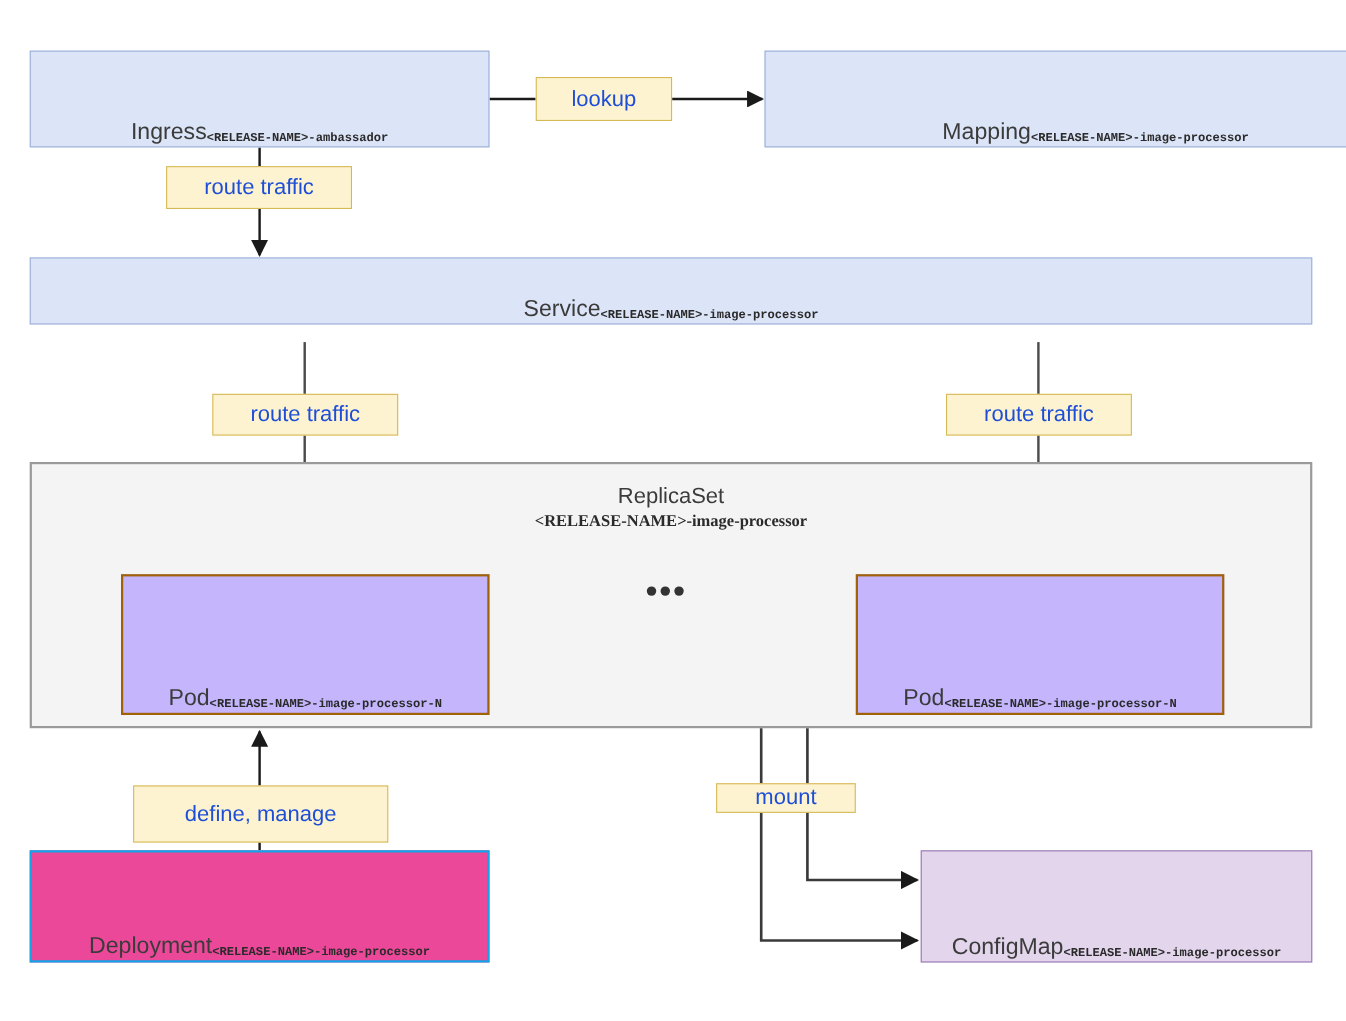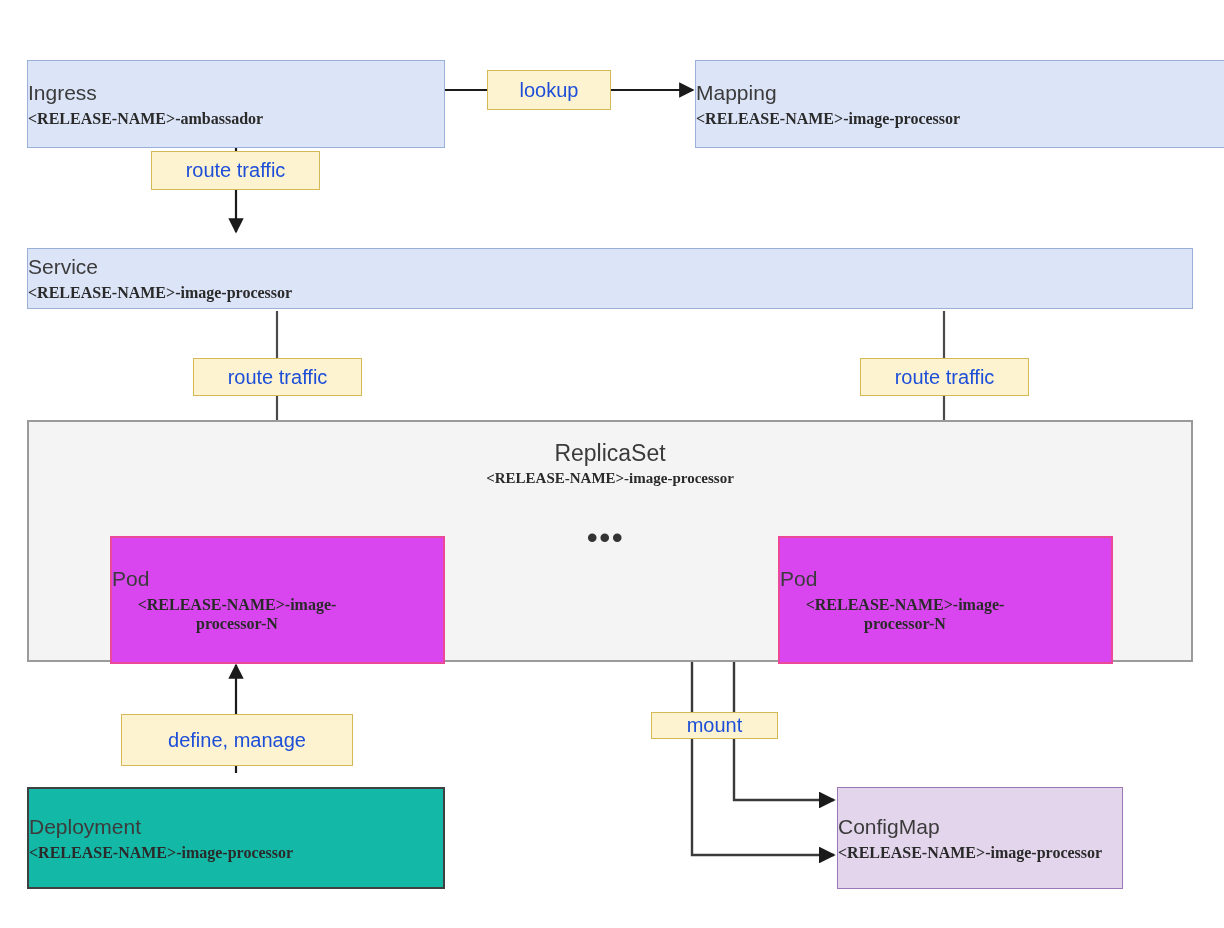--- a/index.html
+++ b/index.html
@@ -23,70 +23,69 @@
     left: 0;
     top: 0;
     width: 1224px;
     height: 928px;
     pointer-events: none;
   }
   .node {
     position: absolute;
     box-sizing: border-box;
     display: flex;
-    flex-direction: column;
-    align-items: flex-start;
+    flex-direction: row;
+    align-items: flex-end;
     justify-content: center;
     text-align: center;
     line-height: 1.22;
-    margin-top: 14px;
   }
   .node .title {
     font-size: 21px;
     color: #3b3b3b;
     font-weight: 400;
   }
   .node .sub {
-    font-size: 16px;
+    font-size: 11px;
     color: #2a2a2a;
-    font-family: Liberation Serif, serif;
+    font-family: Liberation Mono, monospace;
     font-weight: 700;
     margin-top: 3px;
   }
   .n-blue {
     background: #dce4f7;
     border: 1px solid #9bb0d8;
   }
   .n-orange {
-    background: #d946ef;
-    border: 2px solid #ec4899;
+    background: #c4b5fd;
+    border: 2px solid #a16207;
   }
   .n-purple {
     background: #e2d5ec;
     border: 1px solid #9a77b5;
   }
   .n-grey {
-    background: #14b8a6;
-    border: 2px solid #404040;
+    background: #ec4899;
+    border: 2px solid #0ea5e9;
   }
   .group {
     position: absolute;
     box-sizing: border-box;
     background: #f4f4f4;
     border: 2px solid #9a9a9a;
   }
   .group-caption {
     position: absolute;
     left: 0;
     right: 0;
     top: 18px;
     text-align: center;
   }
   .group-caption .title {
-    font-size: 23px;
+    font-size: 20px;
     color: #3b3b3b;
   }
   .group-caption .sub {
     font-size: 15px;
     color: #2a2a2a;
     font-family: "Liberation Serif", serif;
     font-weight: 700;
     margin-top: 3px;
   }
   .elabel {
@@ -168,21 +167,21 @@
   <div class="node n-orange" style="left:778px; top:522px; width:335px; height:128px;">
     <div class="title">Pod</div>
     <div class="sub" style="max-width:250px;">&lt;RELEASE-NAME&gt;-image-processor-N</div>
   </div>
 
   <div class="node n-grey" style="left:27px; top:773px; width:418px; height:102px;">
     <div class="title">Deployment</div>
     <div class="sub">&lt;RELEASE-NAME&gt;-image-processor</div>
   </div>
 
-  <div class="node n-purple" style="left:837px; top:773px; width:286px; height:102px;">
+  <div class="node n-purple" style="left:837px; top:773px; width:356px; height:102px;">
     <div class="title">ConfigMap</div>
     <div class="sub">&lt;RELEASE-NAME&gt;-image-processor</div>
   </div>
 
   <div class="ellipsis" style="left:587px; top:523px;">•••</div>
 
   <div class="elabel" style="left:487px; top:70px; width:124px; height:40px;">
     <span>lookup</span>
   </div>
 

